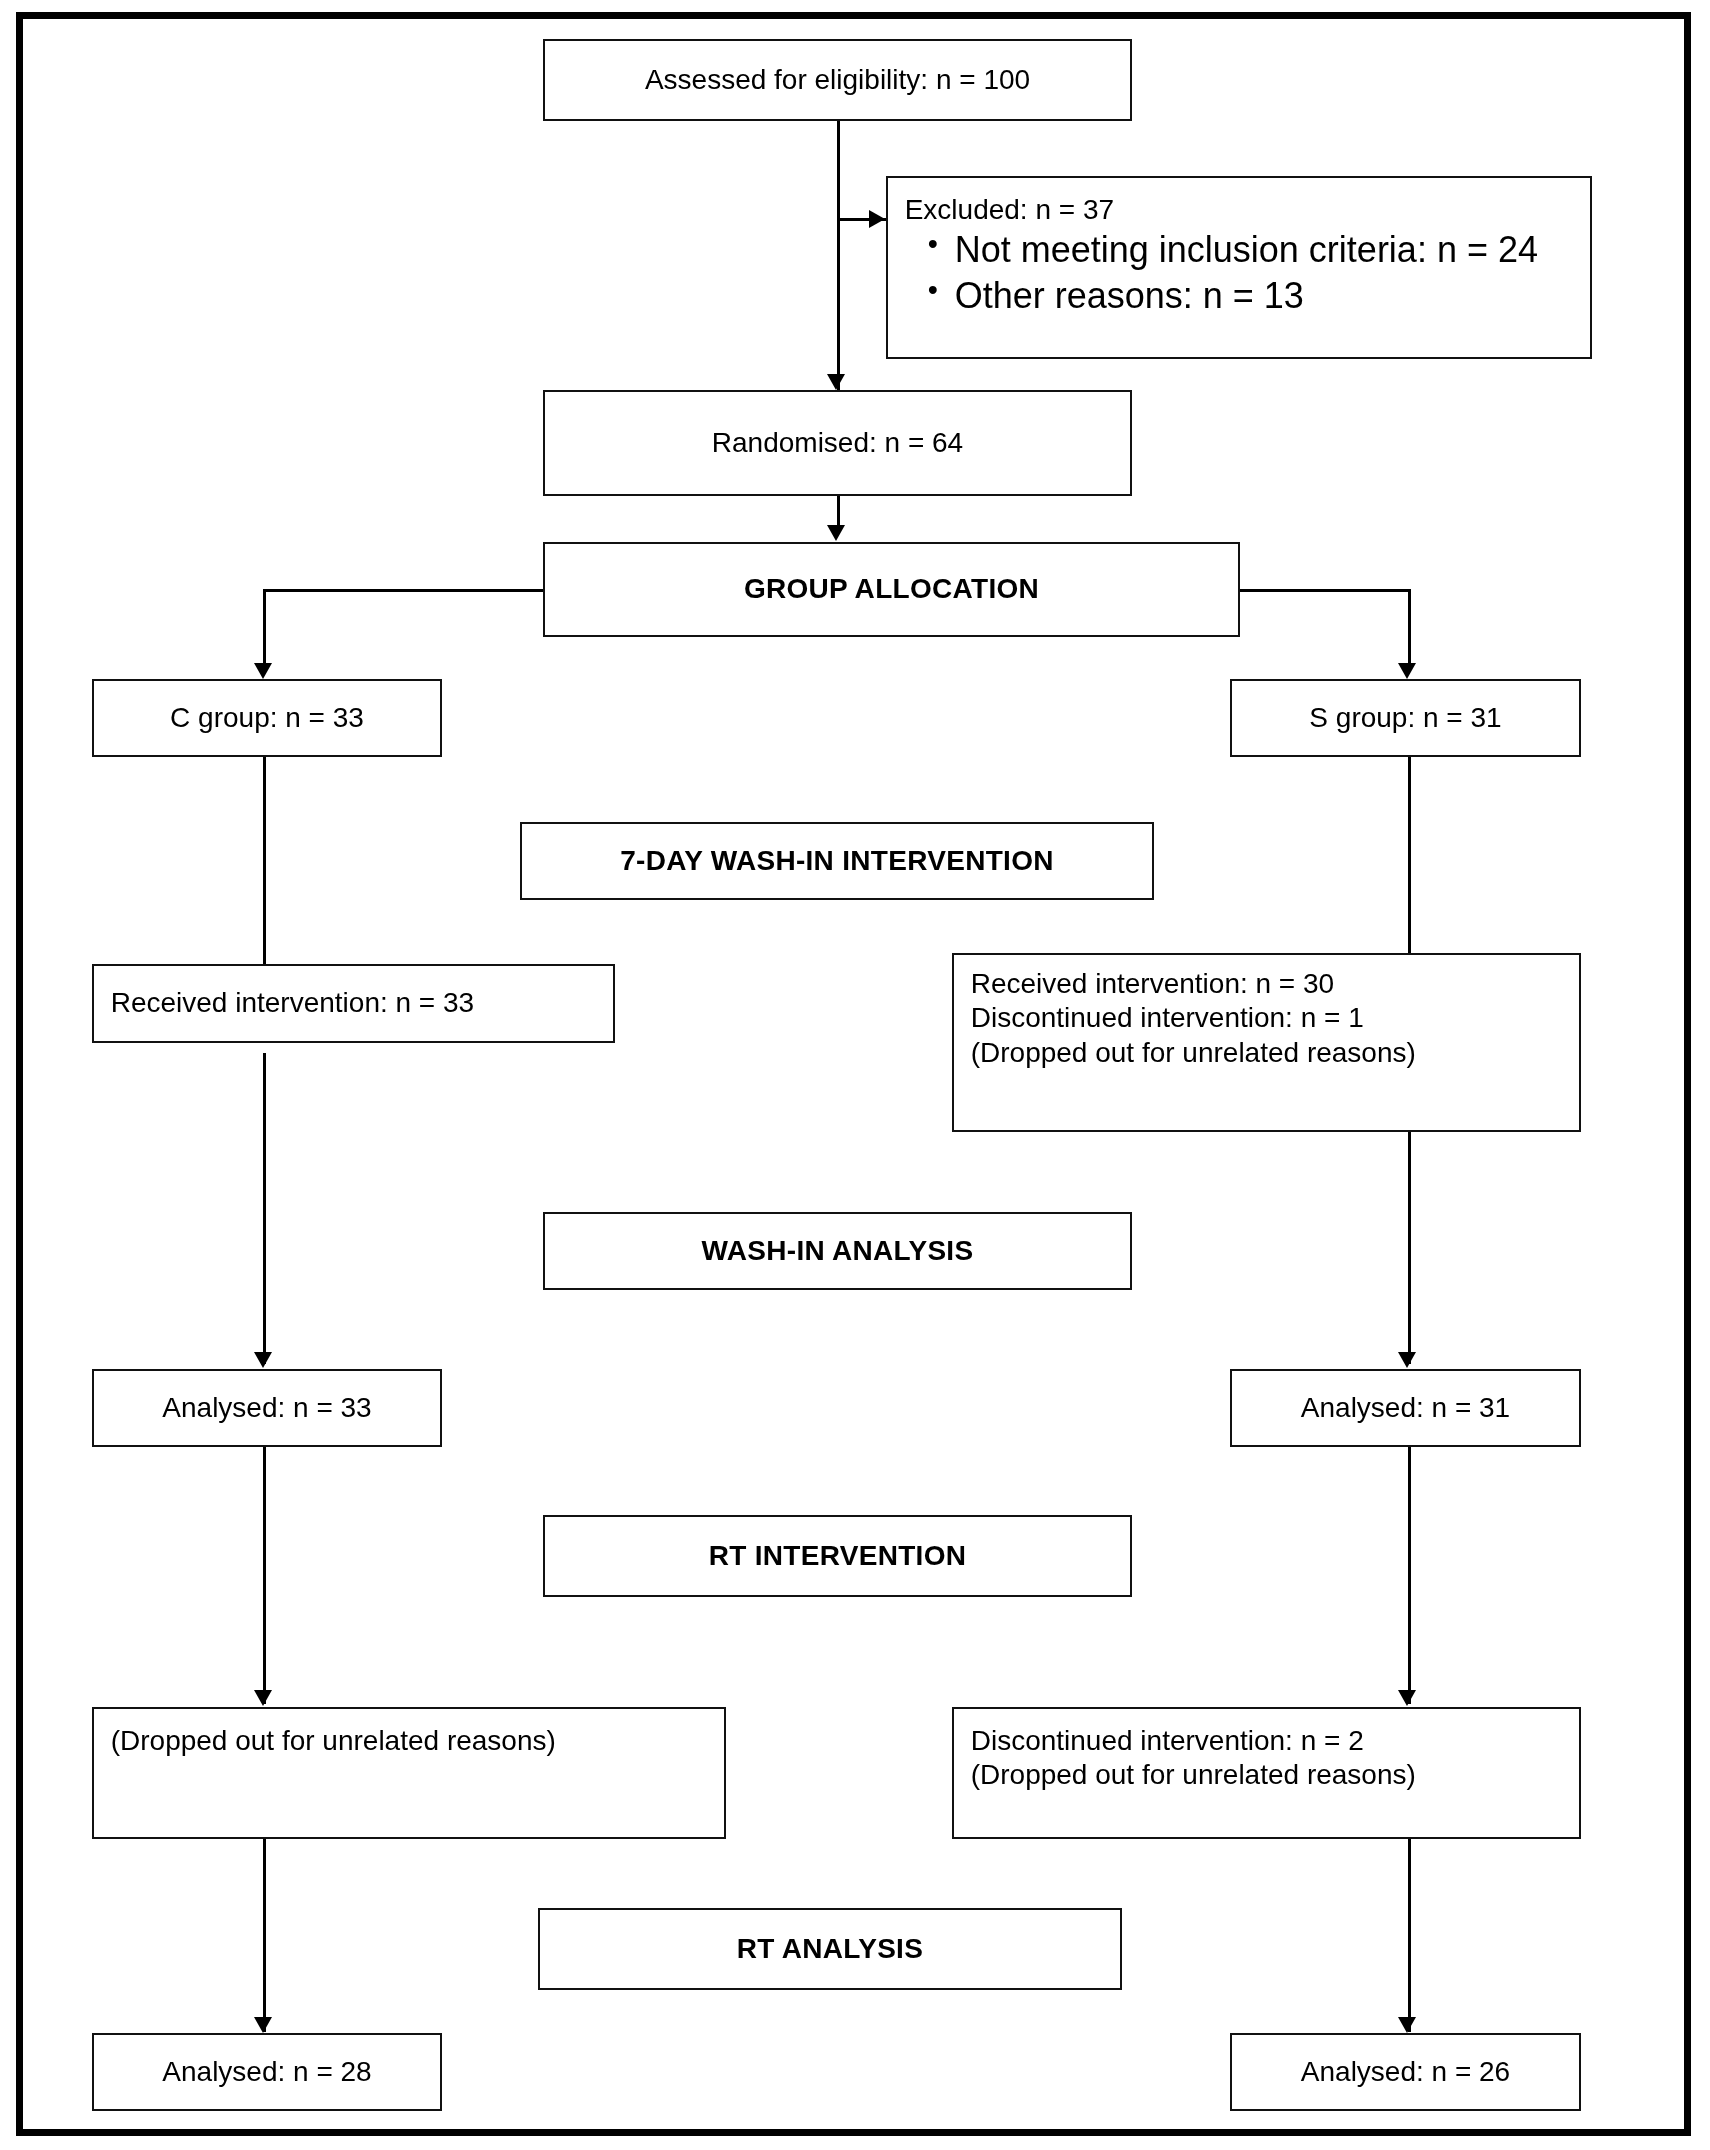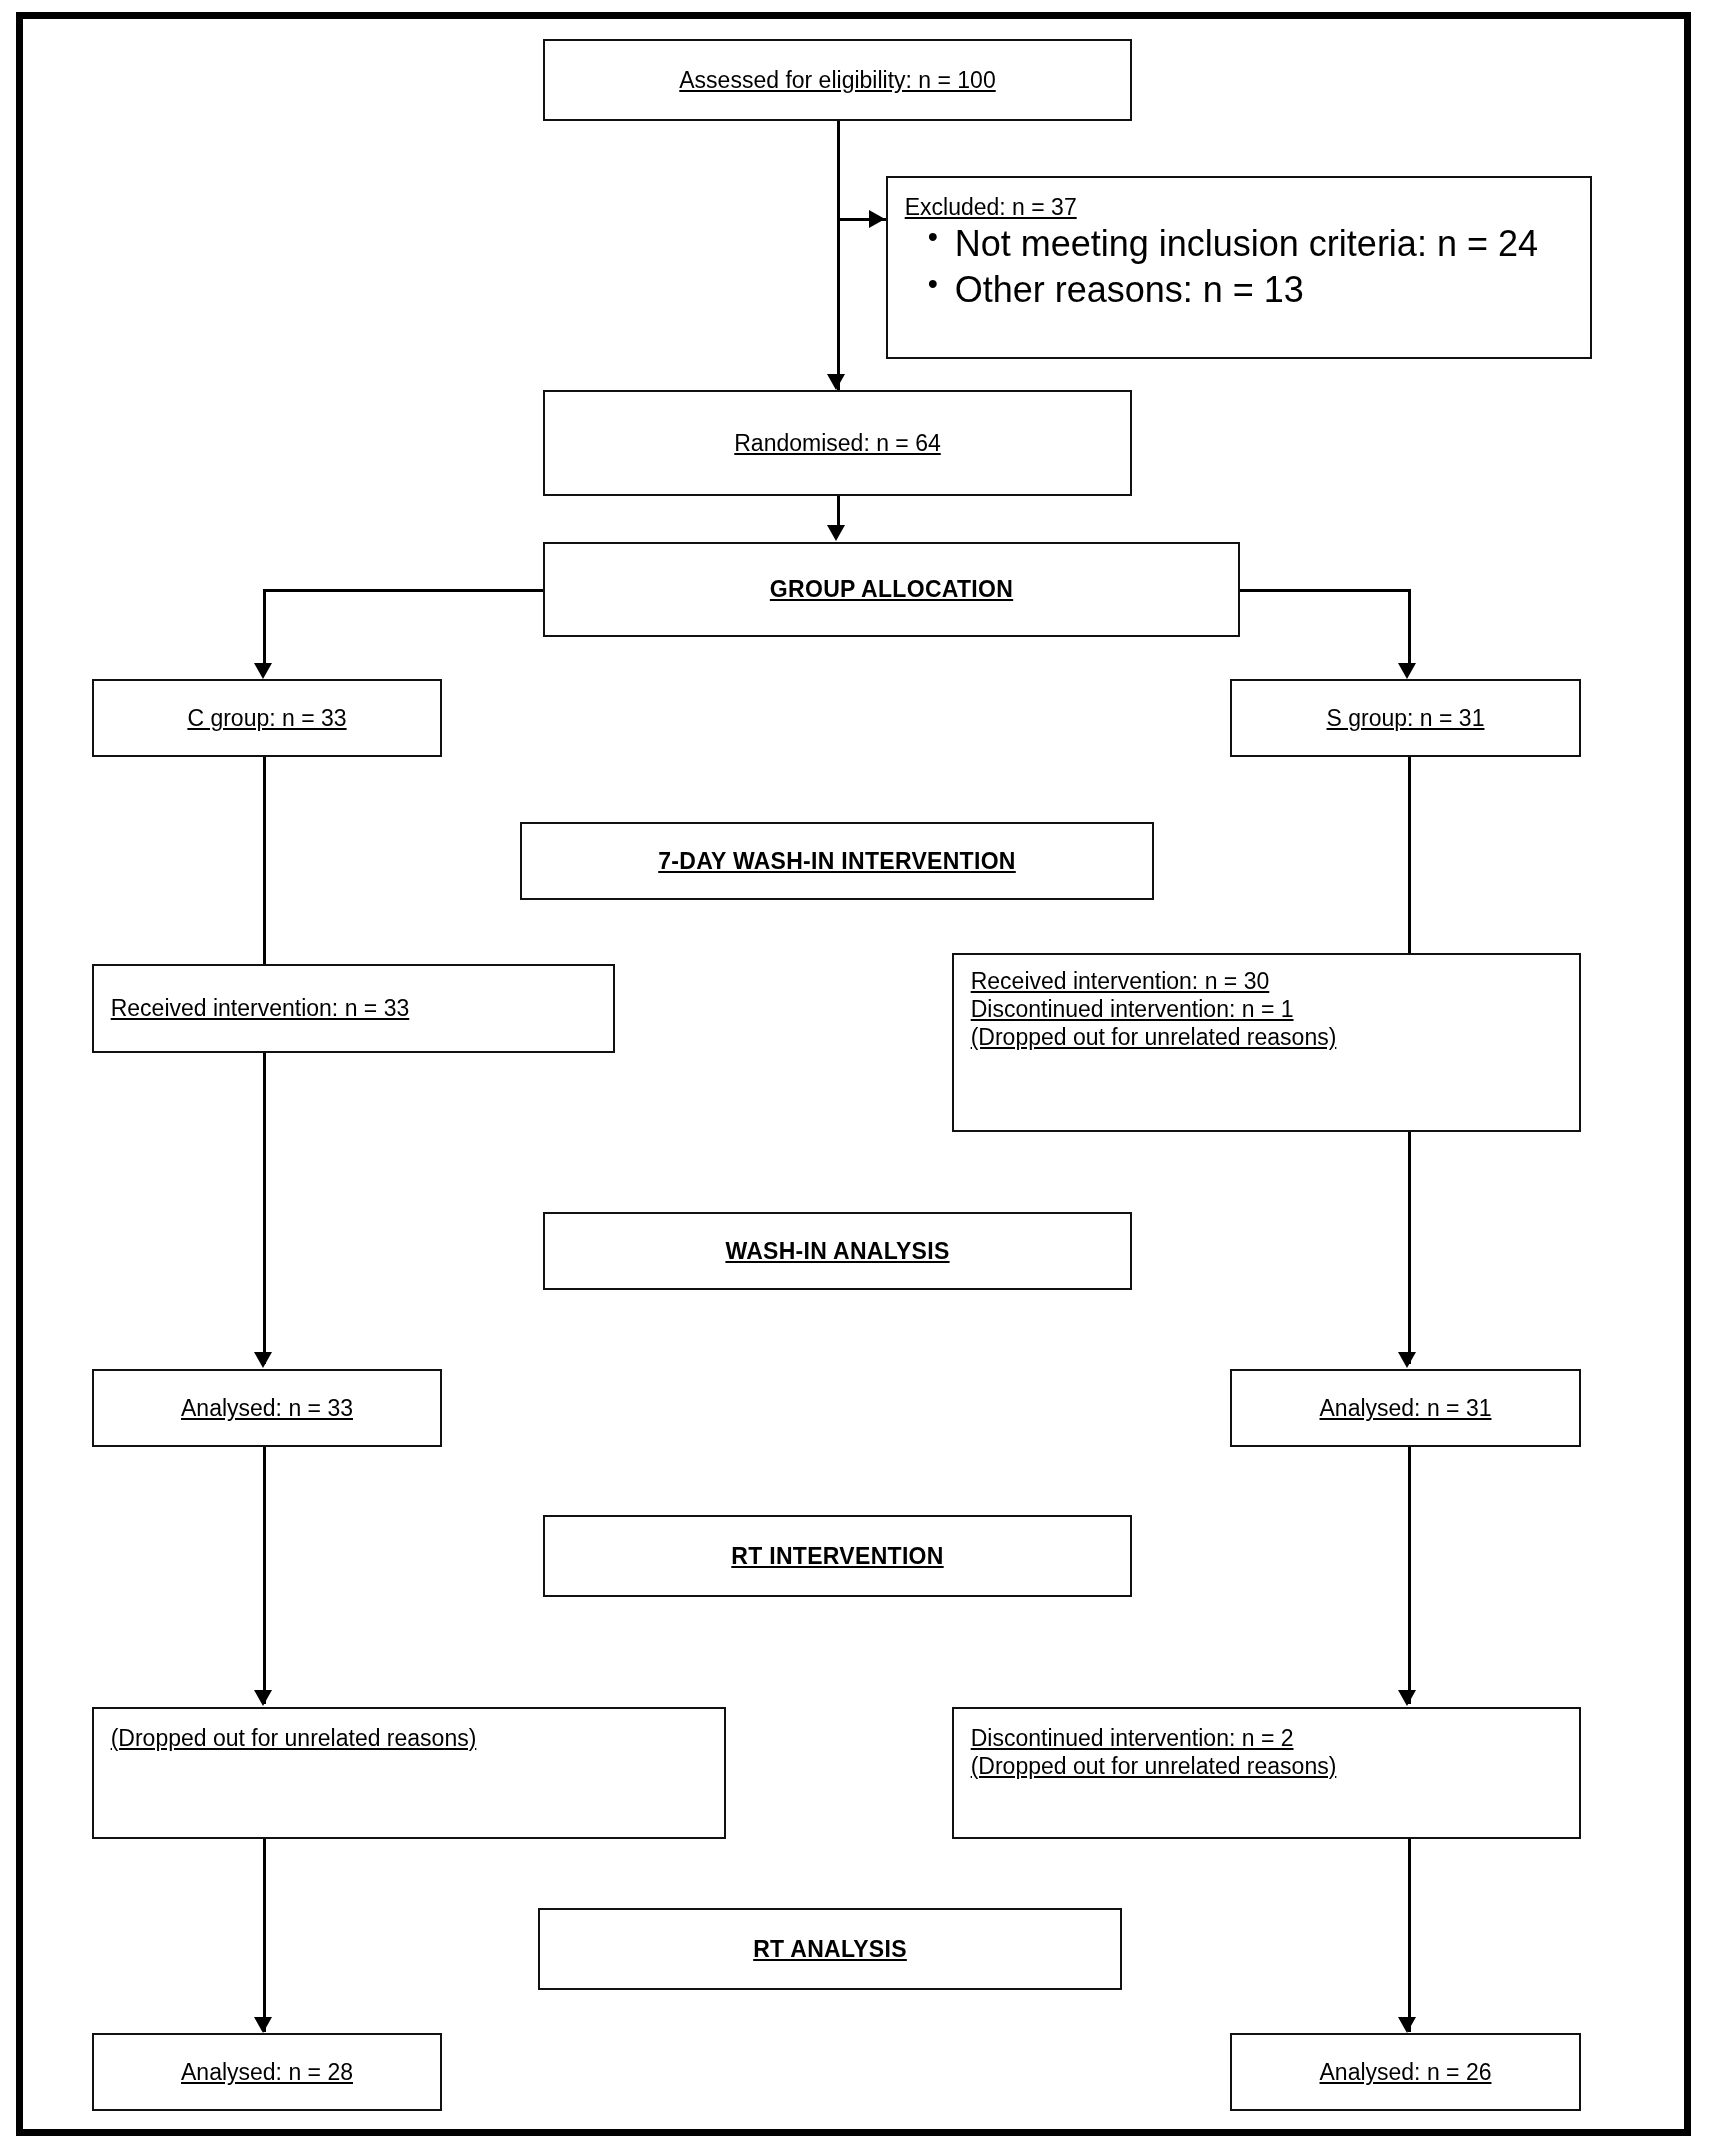--- a/index.html
+++ b/index.html
@@ -30,24 +30,23 @@
     box-sizing: border-box;
     border: 2.8px solid #111111;
     background: #ffffff;
     display: flex;
     flex-direction: column;
     justify-content: center;
     color: #000000;
     z-index: 4;
   }
   .node .line {
-    font-size: 23px;
+    font-size: 28px;
     line-height: 1.22;
     white-space: nowrap;
-    text-decoration: underline;
   }
   .node.center .line {
     text-align: center;
   }
   .node.center {
     align-items: center;
   }
   .node.left {
     align-items: flex-start;
     padding-left: 16.7px;
@@ -150,21 +149,21 @@
   </div>
 
   <div class="node center stage" style="left:520px; top:822px; width:634px; height:78px;">
     <div class="line">7-DAY WASH-IN INTERVENTION</div>
   </div>
 
   <div class="vline" style="left:263px; top:757px; height:207px;"></div>
 
   <div class="vline" style="left:1408px; top:757px; height:196px;"></div>
 
-  <div class="node left" style="left:92px; top:964px; width:523px; height:89px;">
+  <div class="node left" style="left:92px; top:964px; width:523px; height:79px;">
     <div class="line">Received intervention: n = 33</div>
   </div>
 
   <div class="node left" style="left:952px; top:953px; width:629px; height:179px; justify-content:flex-start; padding-top:12.2px;">
     <div class="line">Received intervention: n = 30</div>
     <div class="line">Discontinued intervention: n = 1</div>
     <div class="line">(Dropped out for unrelated reasons)</div>
   </div>
 
   <div class="node center stage" style="left:543px; top:1212px; width:589px; height:78px;">

